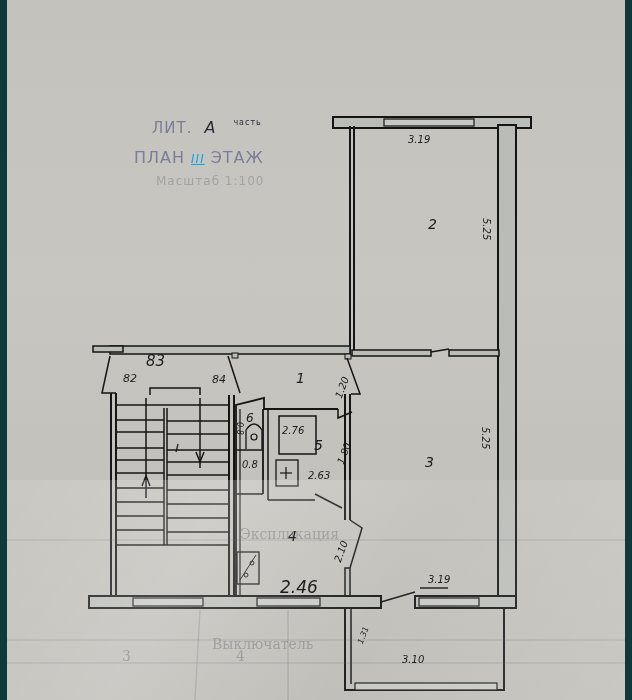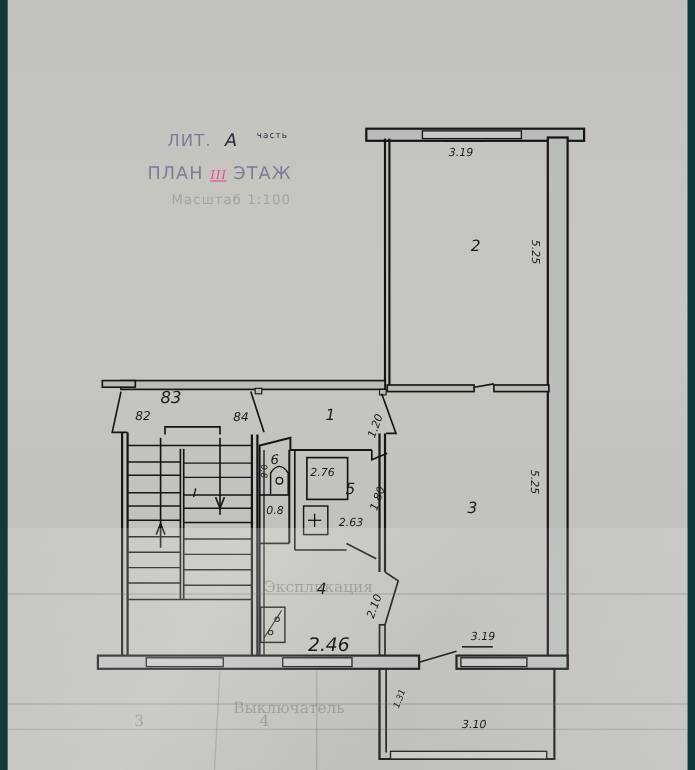--- a/index.html
+++ b/index.html
@@ -16,21 +16,21 @@
     position: absolute; left: 7px; top: 480px; width: 618px; height: 220px;
     background: linear-gradient(120deg, rgba(255,255,255,0.10), rgba(255,255,255,0.22) 30%, rgba(255,255,255,0.06) 60%, rgba(255,255,255,0.18));
     pointer-events: none;
   }
   svg.plan { position: absolute; left: 0; top: 0; }
   .stamp { position: absolute; color: #7b7e98; font-family: "DejaVu Sans", sans-serif; letter-spacing: 1px; }
   .stamp-lit { left: 152px; top: 118px; font-size: 15px; }
   .stamp-lit .hand { color: #2a2a3a; font-style: italic; font-size: 16px; margin-left: 12px; }
   .stamp-lit .sup { color: #2a2a3a; font-size: 8px; vertical-align: top; margin-left: 17px; }
   .stamp-plan { left: 134px; top: 148px; font-size: 16px; }
-  .stamp-plan .hand { color: #ec4899; font-style: italic; font-size: 12px; text-decoration: underline; margin: 0 6px; font-family: Liberation Serif, serif; }
+  .stamp-plan .hand { color: #0ea5e9; font-style: italic; font-size: 12px; text-decoration: underline; margin: 0 6px; }
   .stamp-scale { left: 156px; top: 174px; font-size: 12px; color: #a3a3a3; }
   .lbl { position: absolute; font-family: "DejaVu Sans", sans-serif; color: #1c1c1c; font-style: italic; white-space: nowrap; }
   .lbl.room { font-size: 14px; }
   .lbl.dim { font-size: 10px; }
   .lbl.v { transform: rotate(90deg); transform-origin: left top; }
   .lbl.vneg { transform: rotate(-70deg); transform-origin: left top; }
   .faint { position: absolute; color: rgba(90,90,100,0.35); font-size: 14px; font-family: "DejaVu Serif", serif; }
 </style>
 </head>
 <body>
@@ -181,18 +181,18 @@
 <div class="lbl dim" style="left:428px;top:574px;">3.19</div>
 <div class="lbl dim" style="left:282px;top:389px;margin-top:36px;">2.76</div>
 <div class="lbl dim vneg" style="left:333px;top:396px;">1.20</div>
 <div class="lbl dim vneg" style="left:335px;top:462px;">1.80</div>
 <div class="lbl dim" style="left:308px;top:470px;">2.63</div>
 <div class="lbl dim vneg" style="left:332px;top:560px;">2.10</div>
 <div class="lbl dim" style="left:280px;top:577px;font-size:17px;">2.46</div>
 <div class="lbl dim v" style="left:244px;top:422px;font-size:8px;">0.8</div>
 <div class="lbl dim" style="left:242px;top:459px;">0.8</div>
 <div class="lbl dim vneg" style="left:356px;top:642px;font-size:8px;">1.31</div>
-<div class="lbl dim" style="left:420px;top:654px;">3.10</div>
+<div class="lbl dim" style="left:402px;top:654px;">3.10</div>
 
 <div class="faint" style="left:240px;top:526px;">Экспликация</div>
 <div class="faint" style="left:212px;top:636px;">Выключатель</div>
 <div class="faint" style="left:122px;top:648px;">3</div>
 <div class="faint" style="left:236px;top:648px;">4</div>
 
 </body></html>

